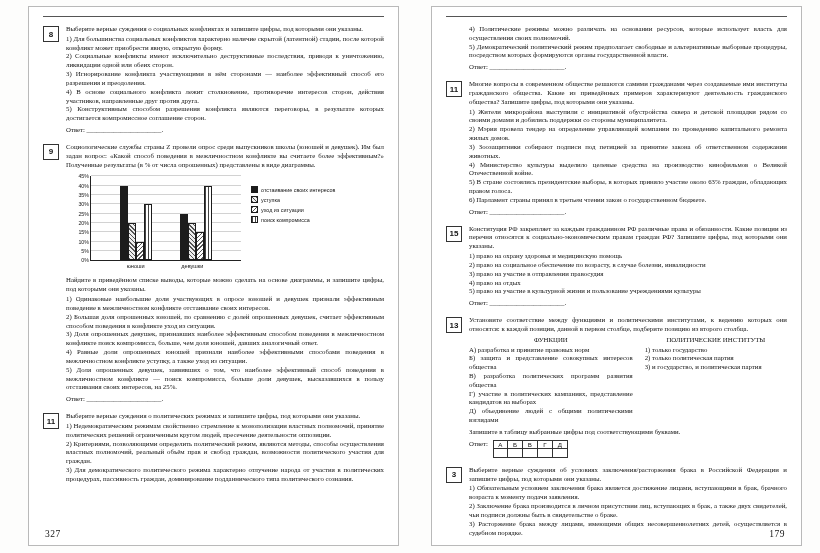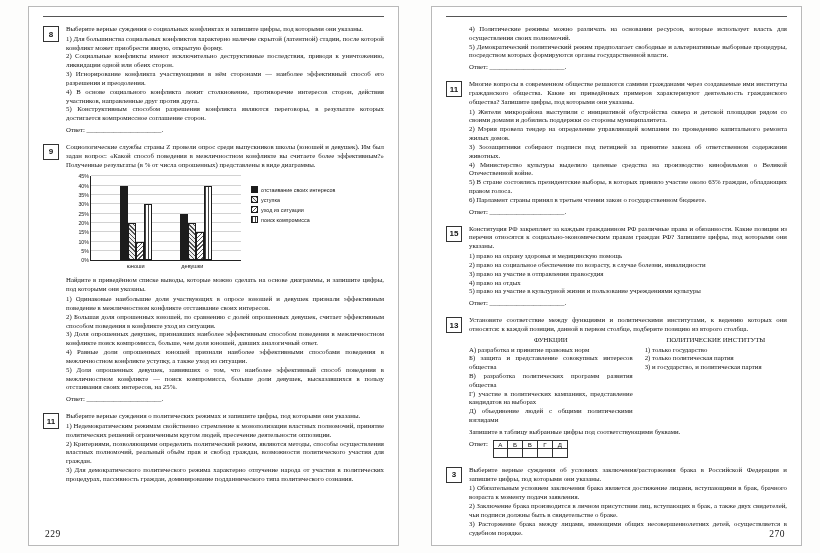--- a/index.html
+++ b/index.html
@@ -180,21 +180,21 @@
     <div class="qbody">
       <p class="intro">Выберите верные суждения о политических режимах и запишите цифры, под которыми они указаны.</p>
       <div class="items">
           <div class="li">1) Недемократическим режимам свойственно стремление к монополизации властных полномочий, принятие политических решений ограниченным кругом людей, пресечение деятельности оппозиции.</div>
           <div class="li">2) Критериями, позволяющими определить политический режим, являются методы, способы осуществления властных полномочий, реальный объём прав и свобод граждан, возможности политического участия для граждан.</div>
           <div class="li">3) Для демократического политического режима характерно отлучение народа от участия в политических процедурах, пассивность граждан, доминирование подданнического типа политического сознания.</div>
         </div>
     </div>
   </section>
 
-  <div class="pagenum">229</div>
+  <div class="pagenum">327</div>
 </div>
 
 <div class="page page-right">
   <div class="top-rule"></div>
 
   <section class="q">
     <div class="qnum spacer"></div>
     <div class="qbody">
       <div class="items">
           <div class="li">4) Политические режимы можно различать на основании ресурсов, которые использует власть для осуществления своих полномочий.</div>
@@ -287,14 +287,14 @@
     <div class="qbody">
       <p class="intro">Выберите верные суждения об условиях заключения/расторжения брака в Российской Федерации и запишите цифры, под которыми они указаны.</p>
       <div class="items">
           <div class="li">1) Обязательным условием заключения брака является достижение лицами, вступающими в брак, брачного возраста к моменту подачи заявления.</div>
           <div class="li">2) Заключение брака производится в личном присутствии лиц, вступающих в брак, а также двух свидетелей, чьи подписи должны быть в свидетельстве о браке.</div>
           <div class="li">3) Расторжение брака между лицами, имеющими общих несовершеннолетних детей, осуществляется в судебном порядке.</div>
         </div>
     </div>
   </section>
 
-  <div class="pagenum">270</div>
+  <div class="pagenum">179</div>
 </div>
 
 </body></html>

